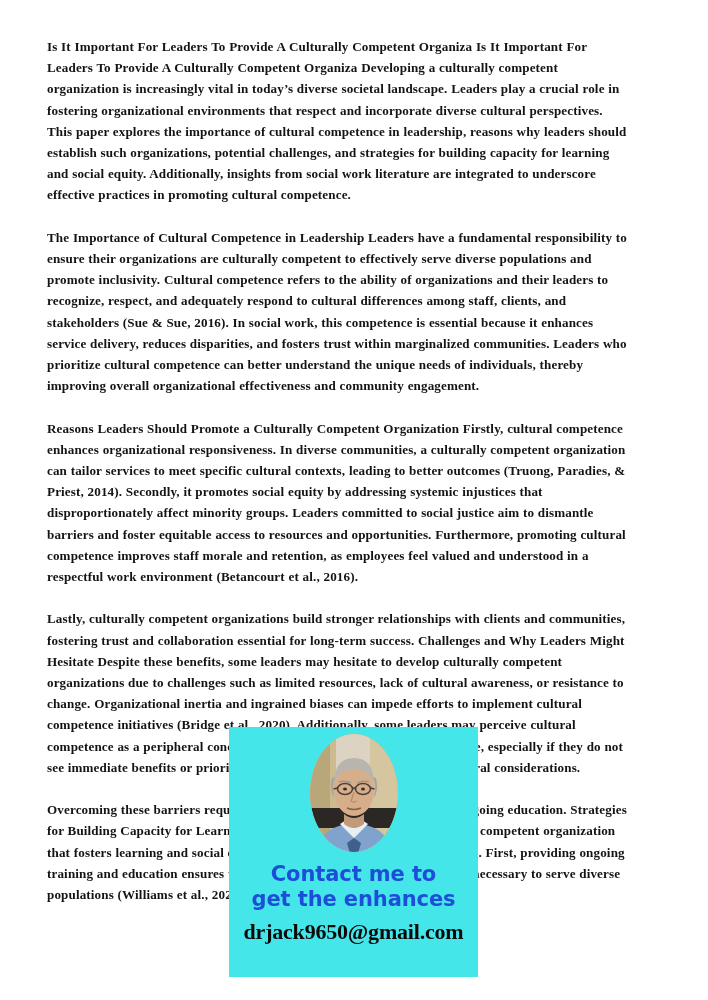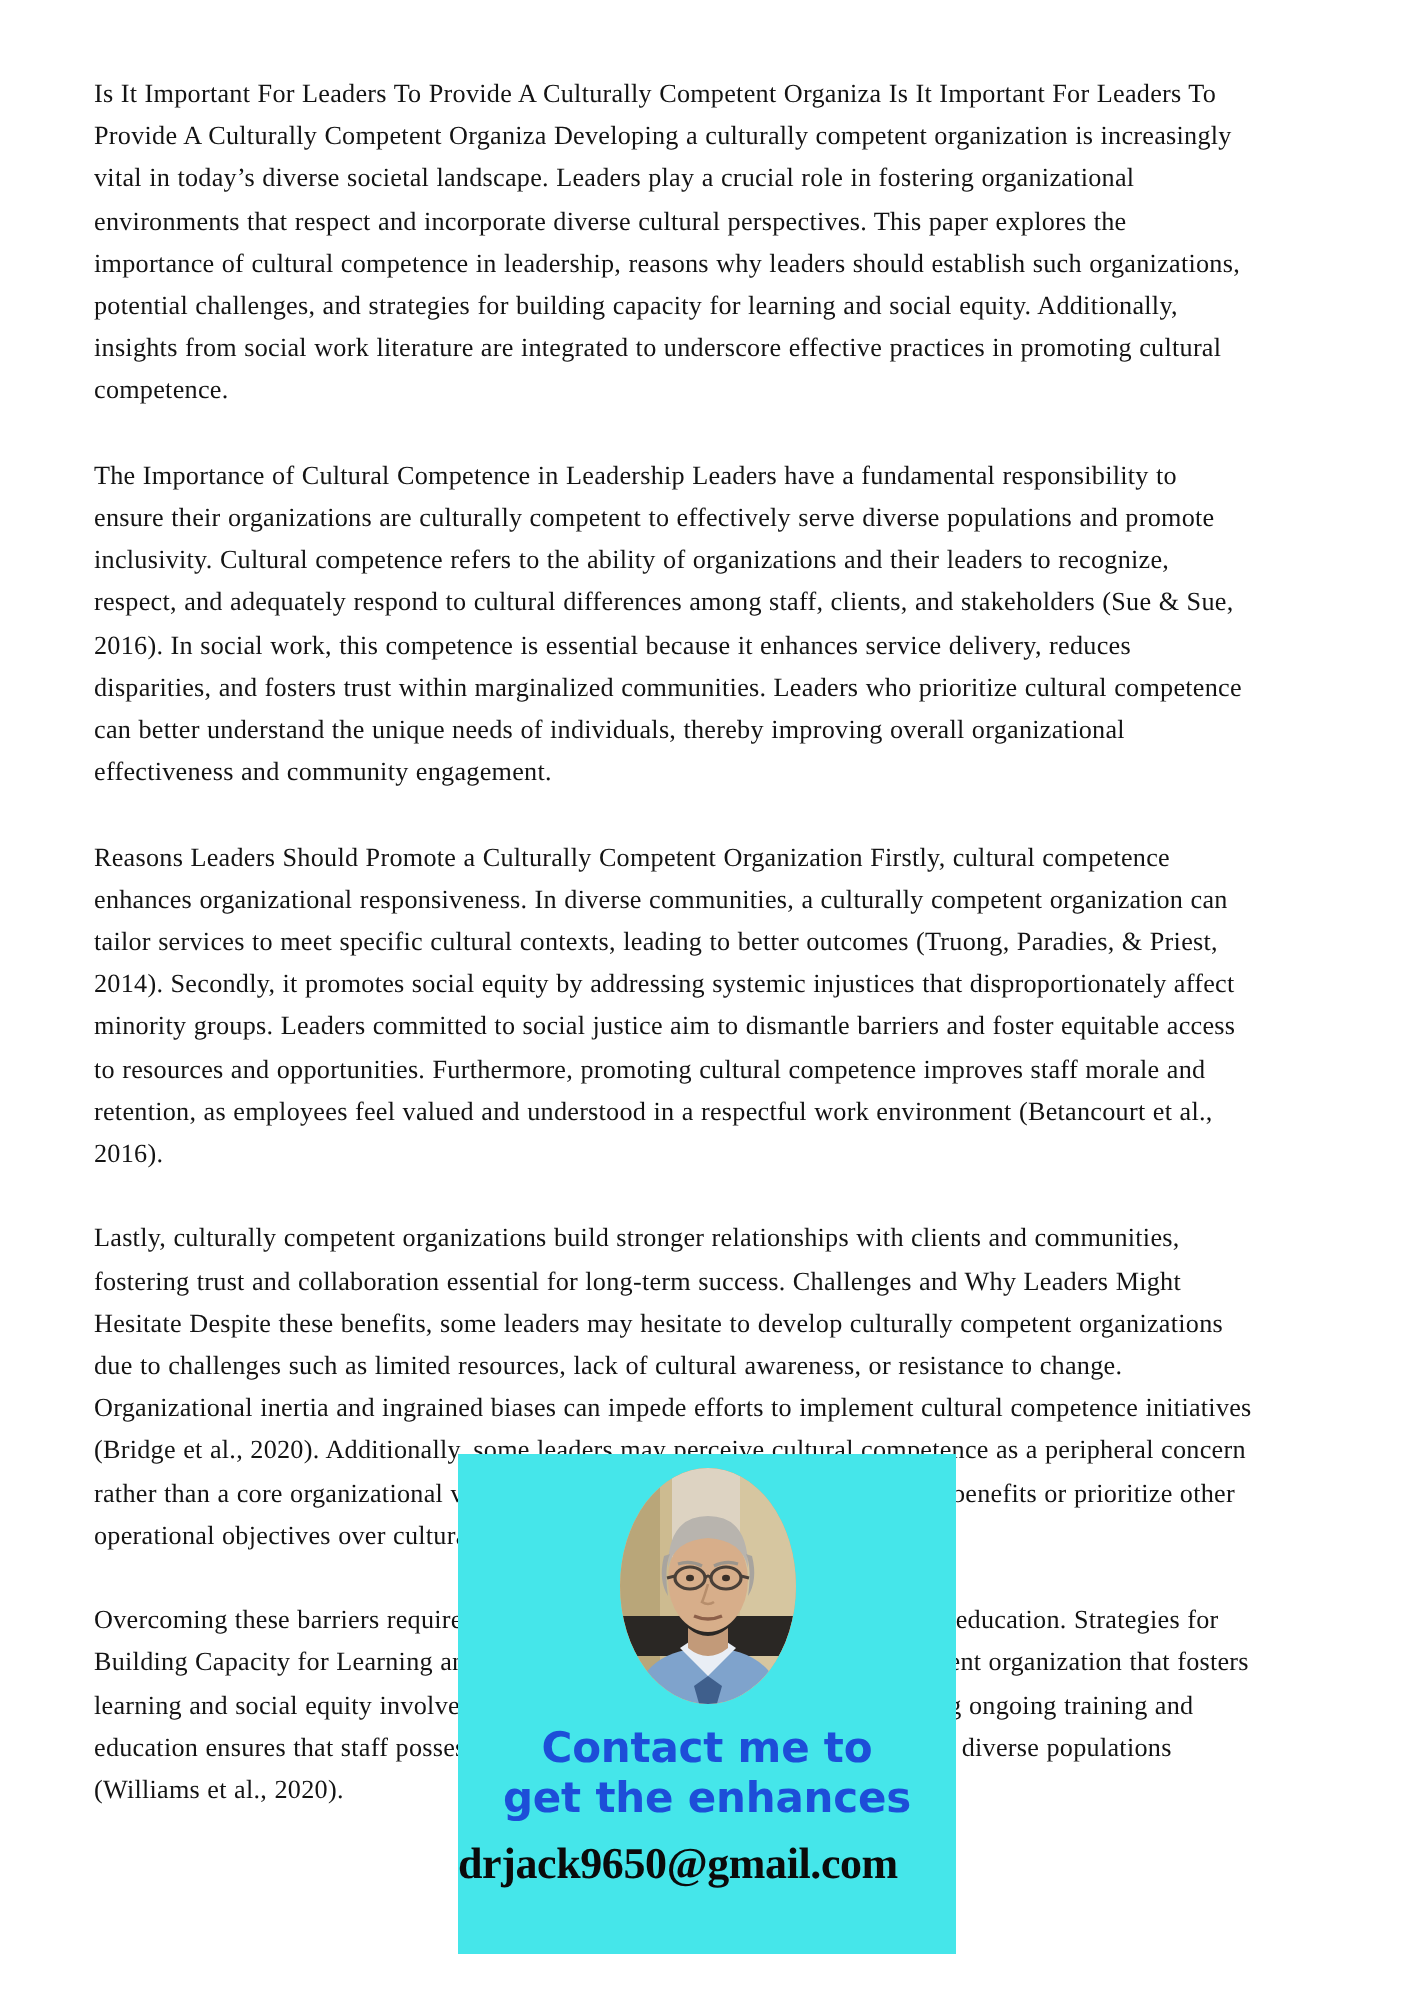--- a/index.html
+++ b/index.html
@@ -27,20 +27,21 @@
   }
   .para {
     font-family: "Liberation Serif", "DejaVu Serif", serif;
     font-size: 13.1px;
     line-height: 21.2px;
     color: #141414;
     text-align: left;
     margin: 0 0 21.2px 0;
     letter-spacing: 0.01em;
     word-spacing: 0.02em;
+    font-weight: bold;
   }
   .para:last-child { margin-bottom: 0; }
 
   
   #contact-overlay {
     position: absolute;
     left: 229px;
     top: 727px;
     width: 249px;
     height: 250px;
@@ -72,21 +73,21 @@
     width: 100%;
   }
   #overlay-line-1 { margin-top: 10px; }
   #overlay-line-2 { margin-top: 0px; }
   #overlay-email {
     font-family: "Liberation Serif", "DejaVu Serif", serif;
     font-weight: bold;
     font-size: 22px;
     line-height: 28px;
     color: #0b0b0b;
-    text-align: left;
+    text-align: center;
     width: 100%;
     margin-top: 6px;
     letter-spacing: -0.2px;
   }
 </style>
 </head>
 <body>
 
 <div id="page">
 

